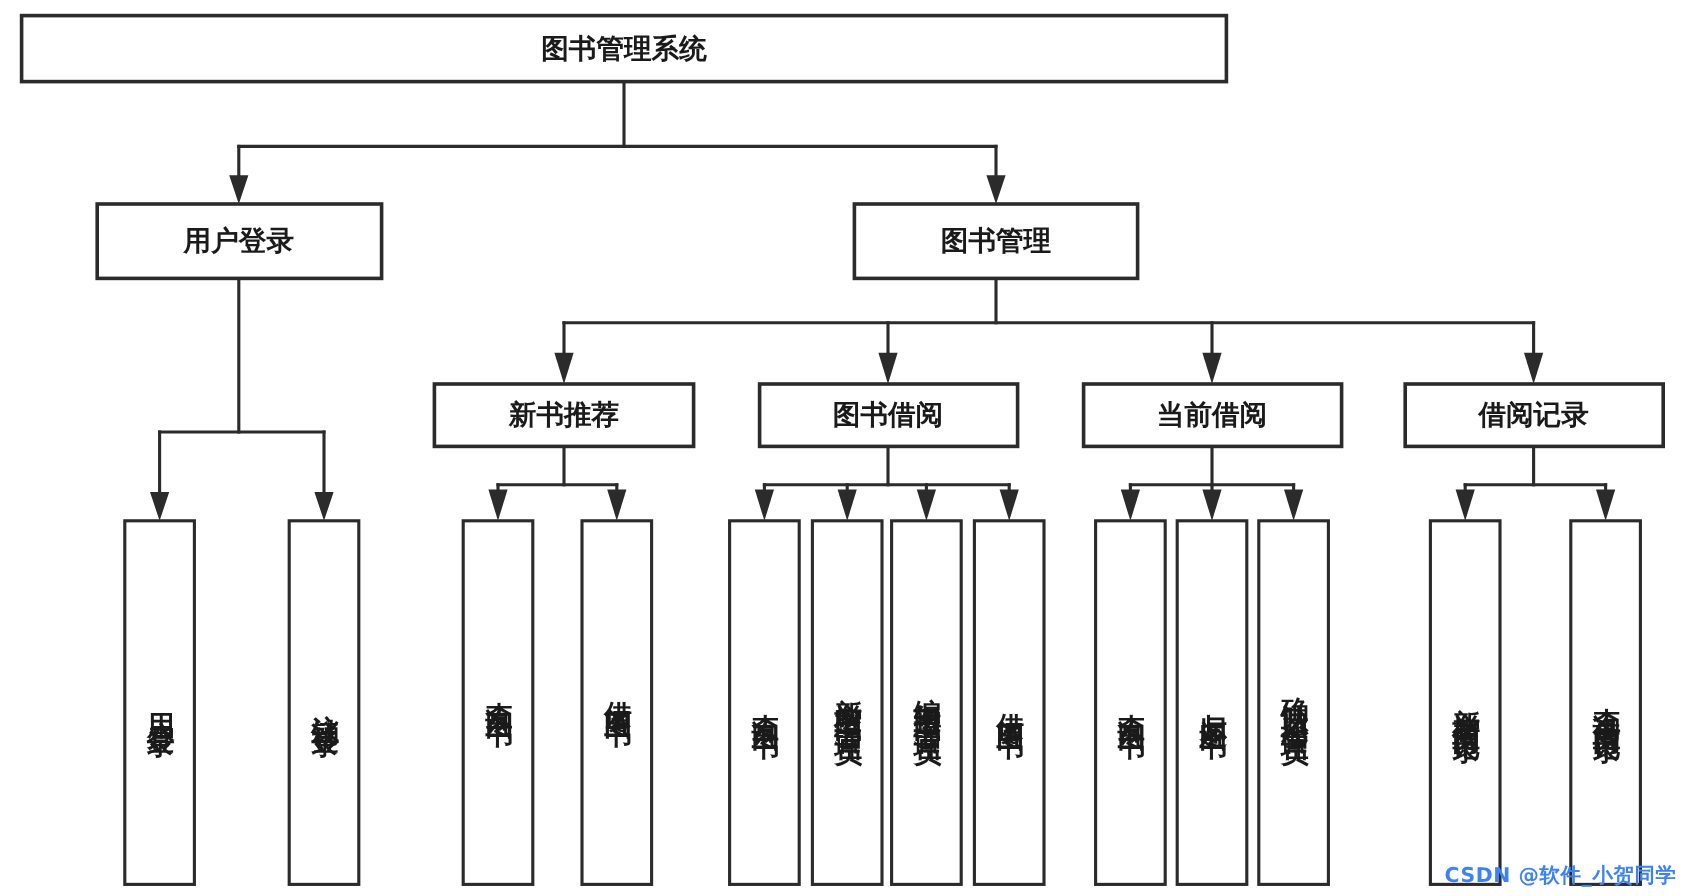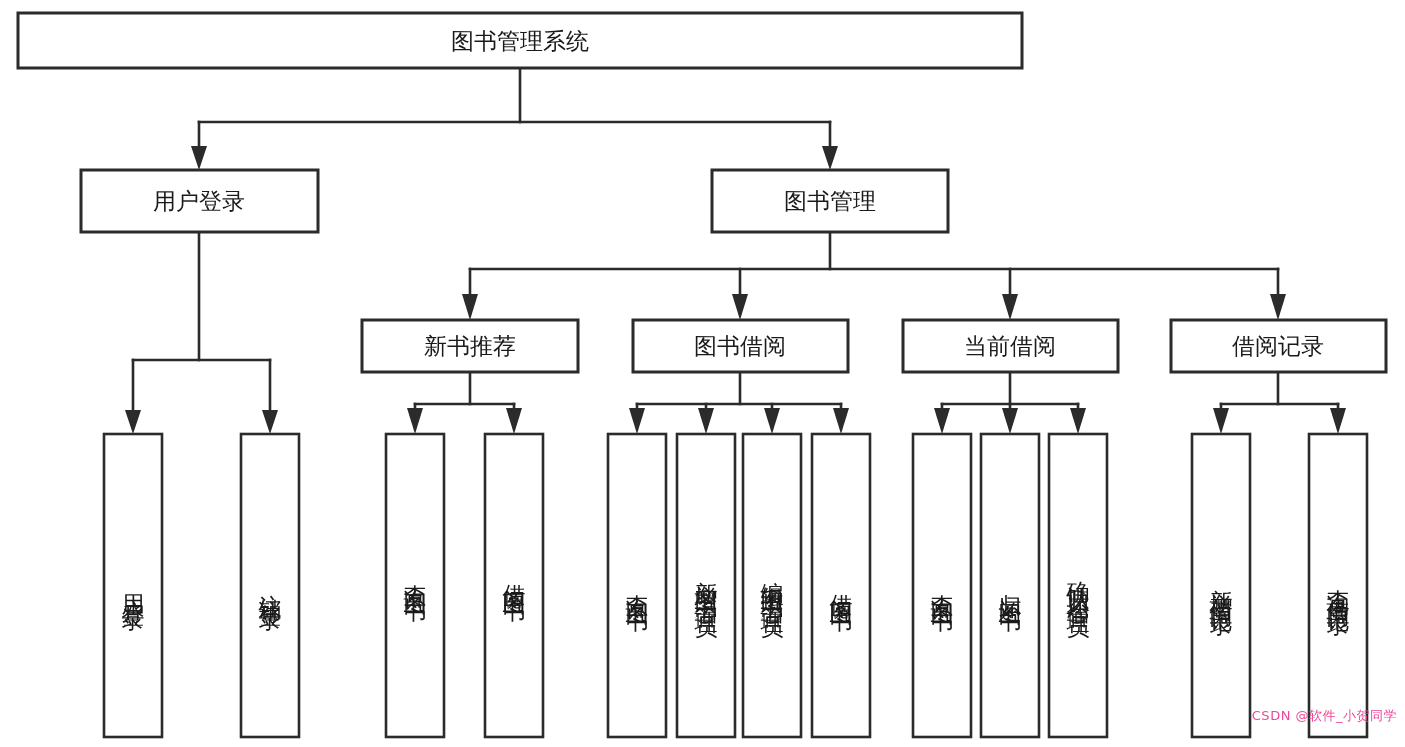--- a/index.html
+++ b/index.html
@@ -11,20 +11,21 @@
     width: 1405px;
     height: 747px;
     overflow: hidden;
     font-family: "DejaVu Sans", "Liberation Sans", sans-serif;
   }
   #diagram-root {
     position: relative;
     width: 1405px;
     height: 747px;
     background: #ffffff;
+    font-weight: bold;
   }
   svg#tree-svg {
     position: absolute;
     top: 0;
     left: 0;
     width: 1405px;
     height: 747px;
     display: block;
   }
   .node-box {
@@ -73,24 +74,24 @@
     letter-spacing: 5px;
     display: flex;
     align-items: center;
     justify-content: center;
     white-space: nowrap;
     pointer-events: none;
   }
   .watermark {
     position: absolute;
     right: 8px;
-    bottom: 22px;
-    font-family: "DejaVu Sans", "Liberation Sans", sans-serif;
-    font-size: 13px;
-    color: #ec4899;
+    bottom: 6px;
+    font-family: "DejaVu Sans", "Liberation Sans", sans-serif;
+    font-size: 17px;
+    color: #3b82f6;
     white-space: nowrap;
     letter-spacing: 0.5px;
   }
 </style>
 </head>
 <body>
 
 <div id="diagram-root">
 
   <svg id="tree-svg" viewBox="0 0 1405 747">

